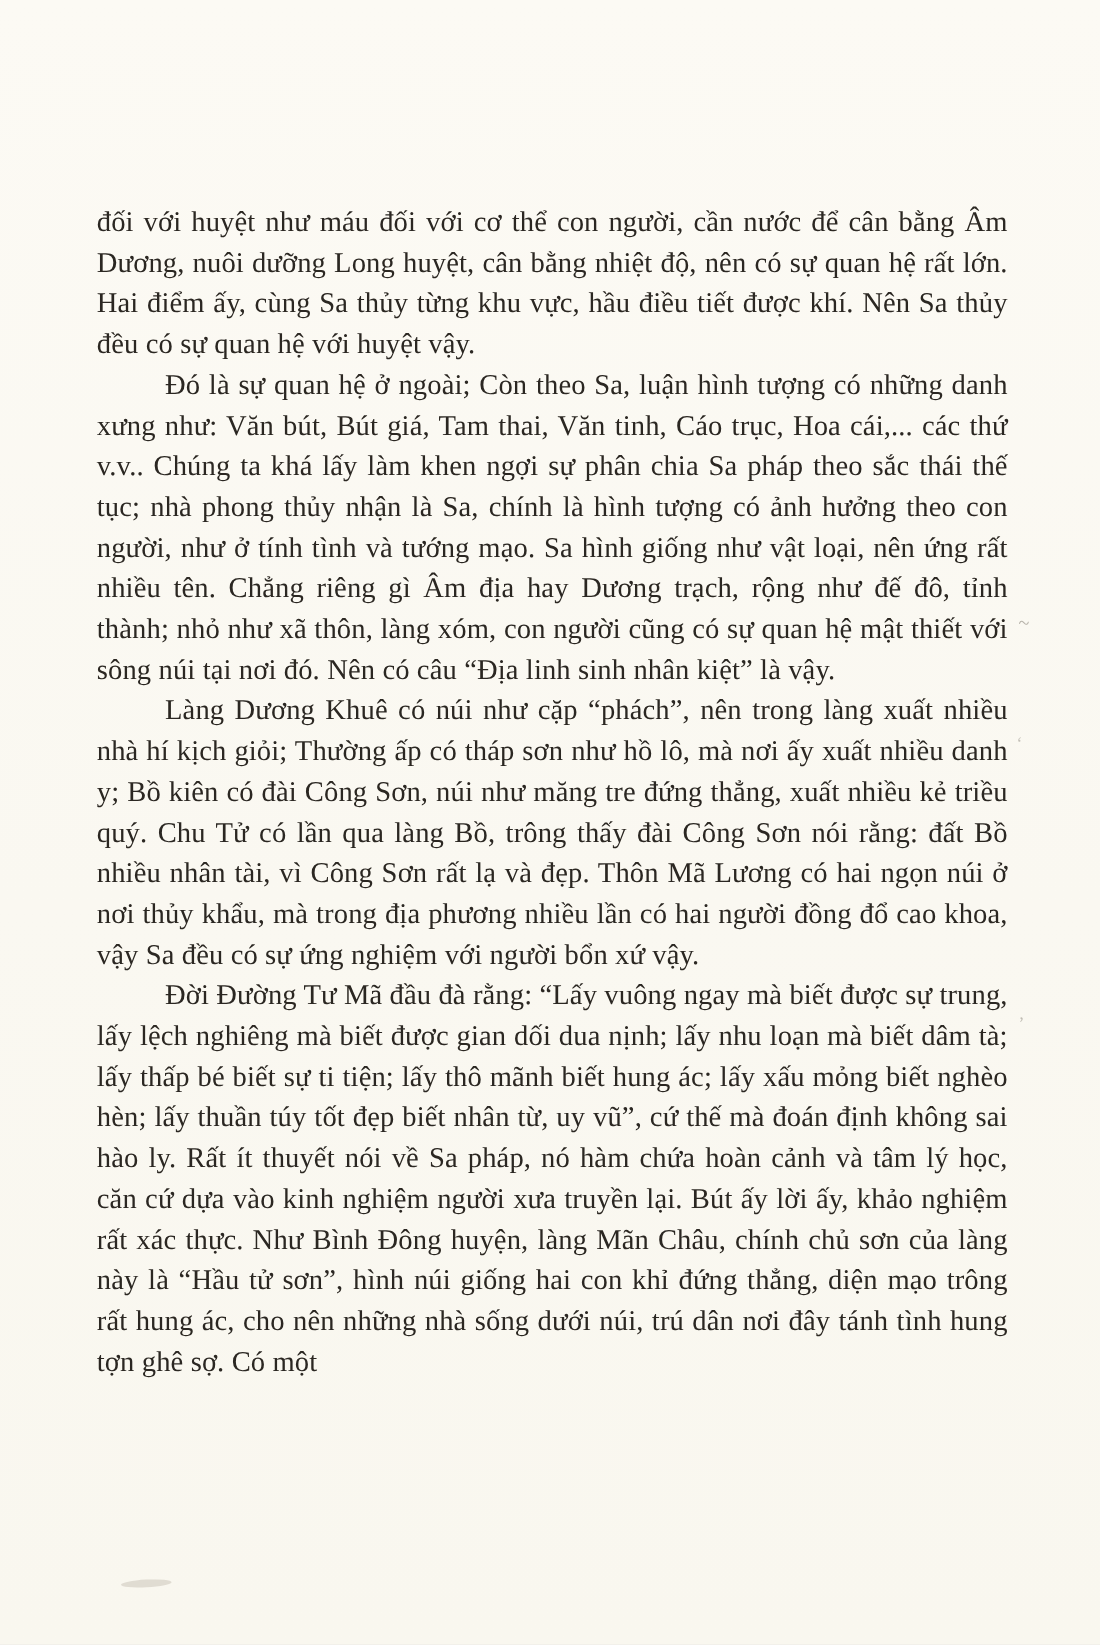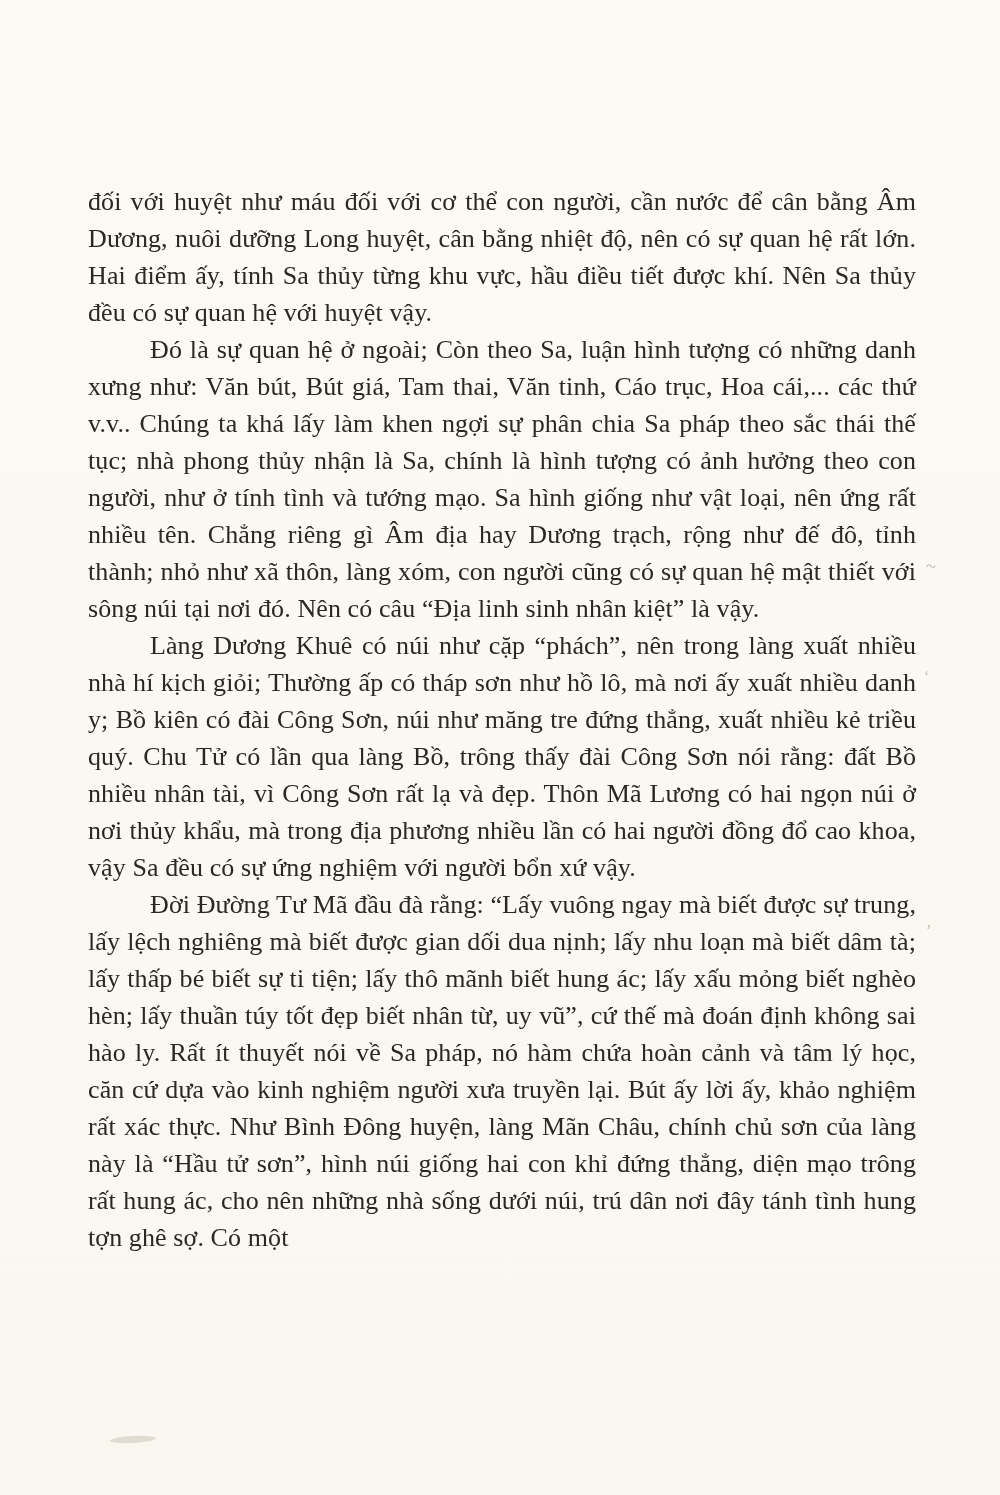--- a/index.html
+++ b/index.html
@@ -55,21 +55,21 @@
     opacity: .8;
     transform: rotate(-3deg);
   }
 </style>
 </head>
 <body>
 
 <div class="page">
 
   <div class="text-block">
-    <p class="para no-indent">đối với huyệt như máu đối với cơ thể con người, cần nước để cân bằng Âm Dương, nuôi dưỡng Long huyệt, cân bằng nhiệt độ, nên có sự quan hệ rất lớn. Hai điểm ấy, tính Sa thủy từng khu vực, hầu điều tiết được khí. Nên Sa thủy đều có sự quan hệ với huyệt vậy.</p>
+    <p class="para no-indent">đối với huyệt như máu đối với cơ thể con người, cần nước để cân bằng Âm Dương, nuôi dưỡng Long huyệt, cân bằng nhiệt độ, nên có sự quan hệ rất lớn. Hai điểm ấy, cùng Sa thủy từng khu vực, hầu điều tiết được khí. Nên Sa thủy đều có sự quan hệ với huyệt vậy.</p>
     <p class="para">Đó là sự quan hệ ở ngoài; Còn theo Sa, luận hình tượng có những danh xưng như: Văn bút, Bút giá, Tam thai, Văn tinh, Cáo trục, Hoa cái,... các thứ v.v.. Chúng ta khá lấy làm khen ngợi sự phân chia Sa pháp theo sắc thái thế tục; nhà phong thủy nhận là Sa, chính là hình tượng có ảnh hưởng theo con người, như ở tính tình và tướng mạo. Sa hình giống như vật loại, nên ứng rất nhiều tên. Chẳng riêng gì Âm địa hay Dương trạch, rộng như đế đô, tỉnh thành;  nhỏ như xã thôn, làng xóm, con người cũng có sự quan hệ mật thiết với sông núi tại nơi đó. Nên có câu “Địa linh sinh nhân kiệt” là vậy.</p>
     <p class="para">Làng Dương Khuê có núi như cặp “phách”, nên trong làng xuất nhiều nhà hí kịch giỏi; Thường ấp có tháp sơn như hồ lô, mà nơi ấy xuất nhiều danh y; Bồ kiên có đài Công Sơn, núi như măng tre đứng thẳng, xuất nhiều kẻ triều quý. Chu Tử có lần qua làng Bồ, trông thấy đài Công Sơn nói rằng: đất Bồ nhiều nhân tài, vì Công Sơn rất lạ và đẹp. Thôn Mã Lương có hai ngọn núi ở nơi thủy khẩu, mà trong địa phương nhiều lần có hai người đồng đổ cao khoa, vậy Sa đều có sự ứng nghiệm với người bổn xứ vậy.</p>
     <p class="para">Đời Đường Tư Mã đầu đà rằng: “Lấy vuông ngay mà biết được sự trung, lấy lệch nghiêng mà biết được gian dối dua nịnh; lấy nhu loạn mà biết dâm tà; lấy thấp bé biết sự ti tiện; lấy thô mãnh biết hung ác; lấy xấu mỏng biết nghèo hèn; lấy thuần túy tốt đẹp biết nhân từ, uy vũ”, cứ thế mà đoán định không sai hào ly. Rất ít thuyết nói về Sa pháp, nó hàm chứa hoàn cảnh và tâm lý học, căn cứ dựa vào kinh nghiệm người xưa truyền lại. Bút ấy lời ấy, khảo nghiệm rất xác thực. Như Bình Đông huyện, làng Mãn Châu, chính chủ sơn của làng này là “Hầu tử sơn”, hình núi giống hai con khỉ đứng thẳng, diện mạo trông rất hung ác, cho nên những nhà sống dưới núi, trú dân nơi đây tánh tình hung tợn ghê sợ.  Có một</p>
   </div>
 
   <span class="scan-mark mark-1">~</span>
   <span class="scan-mark mark-2">‘</span>
   <span class="scan-mark mark-3">’</span>
   <div class="scan-mark mark-4"></div>
 

